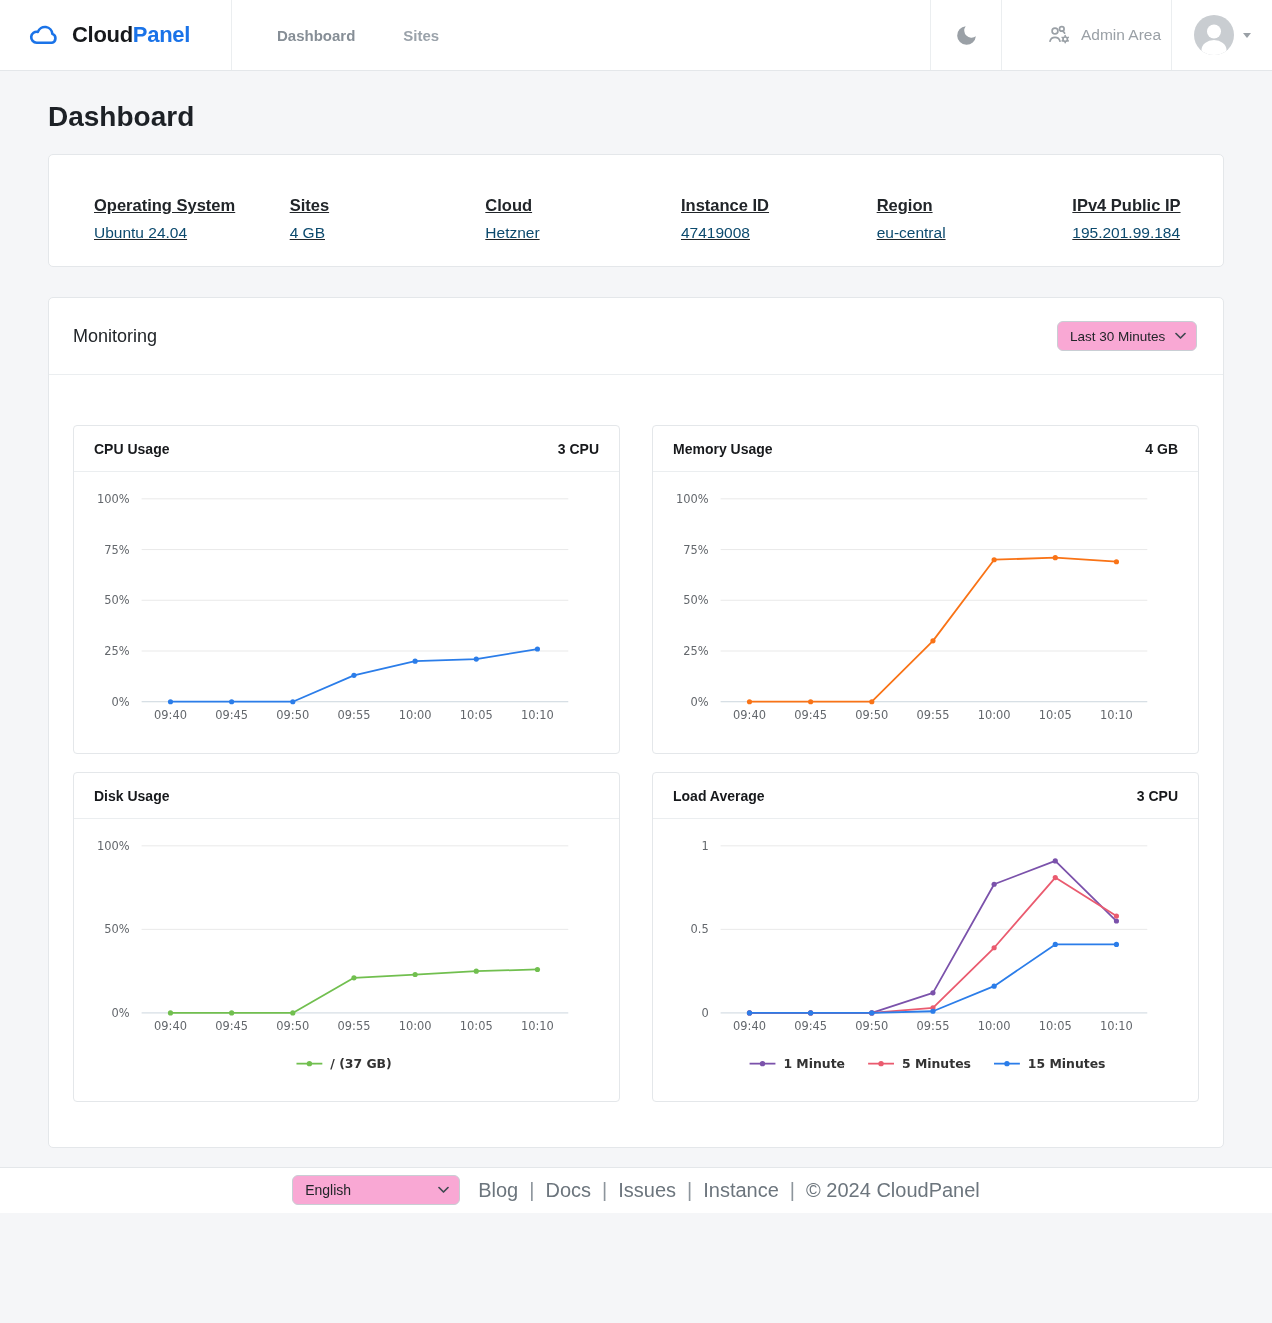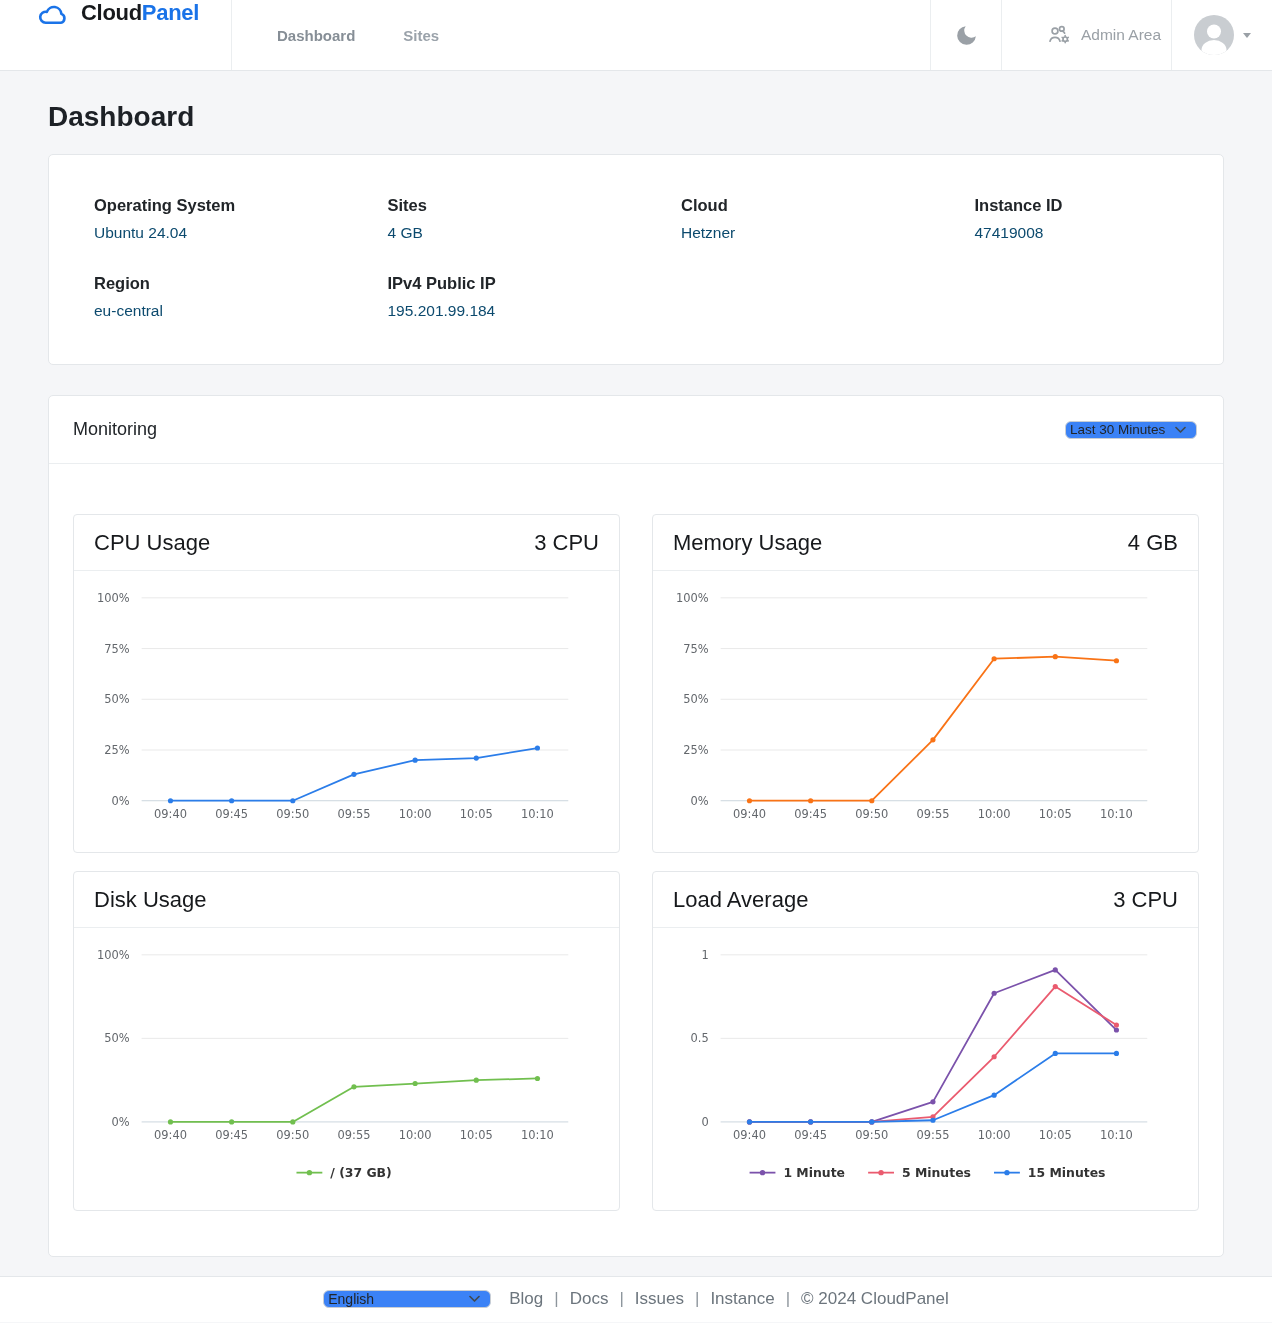--- a/index.html
+++ b/index.html
@@ -5,59 +5,59 @@
   * { box-sizing: border-box; }
   html { background:#f5f6f8; }
   body {
     margin:0 auto; width:1272px; min-height:1323px;
     background:#f5f6f8; color:#212529;
     font-family:"Liberation Sans", sans-serif;
     display:flex; flex-direction:column;
   }
   
   .app-header { display:flex; align-items:stretch; height:71px; background:#fff; border-bottom:1px solid #e4e7ea; }
-  .brand { width:232px; display:flex; align-items:flex-start; gap:10px; padding-left:34px; border-right:1px solid #ebeef0; cursor:pointer; }
+  .brand { width:232px; display:flex; align-items:center; gap:10px; padding-left:25px; border-right:1px solid #ebeef0; cursor:pointer; }
   .brand-text { font-size:22px; font-weight:600; color:#17191c; letter-spacing:-0.3px; }
   .brand-text .accent { color:#1a73e8; }
   .main-nav { display:flex; align-items:center; margin-left:45px; gap:48px; }
   .nav-link { font-size:15px; font-weight:700; color:#868e96; text-decoration:none; cursor:pointer; }
   .nav-link.secondary { color:#9aa2aa; }
   .header-actions { margin-left:auto; display:flex; align-items:stretch; }
   .action { display:flex; align-items:center; justify-content:center; border-left:1px solid #ebeef0; cursor:pointer; background:#fff; }
   .action-moon { width:71px; }
   .action-admin { width:170px; gap:9px; color:#9aa0a6; font-size:15.5px; font-weight:500;padding-left:36px; }
   .action-user { width:101px; gap:9px; }
   .caret { width:0; height:0; border-left:4.5px solid transparent; border-right:4.5px solid transparent; border-top:5.5px solid #9aa0a6; }
   
   .page-title { font-size:28px; font-weight:700; color:#1d2126; margin:30px 48px 21px; }
   .card { background:#fff; border:1px solid #e4e7ea; border-radius:5px; margin:0 48px; }
-  .info-card { display:grid; grid-template-columns:repeat(4,1fr); row-gap:32px; padding:41px 0 44px; }
+  .info-card { display:grid; grid-template-columns:repeat(6,1fr); row-gap:32px; padding:41px 0 24px;text-decoration:underline; }
   .info-field { padding-left:45px; }
   .info-label { font-size:16.5px; font-weight:700; margin-bottom:9px; }
   .info-value { font-size:15.5px; color:#0c4a6e; }
   
   .mon-card { margin-top:30px; }
   .mon-head { display:flex; align-items:center; justify-content:space-between; padding:23px 26px 23px 24px; border-bottom:1px solid #ebeef0; }
   .mon-title { font-size:18px; font-weight:400; }
   .select-wrap { position:relative; display:inline-block; }
   select.ctl { appearance:none; -webkit-appearance:none; -moz-appearance:none;
-    border:1px solid #c9ced4; border-radius:6px; background:#3b82f6; color:#212529;
-    font-family:"Liberation Sans", sans-serif; font-size:13.5px; height:18px;
-    padding:0 30px 0 4px; cursor:pointer; }
+    border:1px solid #c9ced4; border-radius:6px; background:#f9a8d4; color:#212529;
+    font-family:"Liberation Sans", sans-serif; font-size:13.5px; height:30px;
+    padding:0 30px 0 12px; cursor:pointer; }
   .select-wrap .chev { position:absolute; right:11px; top:50%; transform:translateY(-50%); pointer-events:none; }
   .charts-grid { display:grid; grid-template-columns:1fr 1fr; gap:18px 32px; padding:50px 24px 45px; }
   .chart-box { border:1px solid #e4e7ea; border-radius:4px; background:#fff; }
   .chart-head { display:flex; align-items:center; justify-content:space-between; padding:15px 20px 14px; border-bottom:1px solid #ebeef0; }
-  .chart-title, .chart-badge { font-size:22px; font-weight:400; color:#17191c; }
+  .chart-title, .chart-badge { font-size:14px; font-weight:700; color:#17191c; }
   .chart-body svg { display:block; width:100%; height:auto; }
   
   .app-footer { margin-top:19px; background:#fff; border-top:1px solid #e4e7ea; height:46px;
     display:flex; align-items:center; justify-content:center; gap:18px; }
   .footer-select select.ctl { width:168px; text-align:left; font-size:14px; }
-  .footer-links { display:flex; align-items:center; gap:11px; font-size:17px; color:#6c757d; }
+  .footer-links { display:flex; align-items:center; gap:11px; font-size:20px; color:#6c757d; }
   .f-link { color:#6c757d; text-decoration:none; cursor:pointer; }
   .f-sep { color:#8d959c; }
   .f-copy { color:#6c757d; }
 </style>
 </head>
 <body>
 
 <header class="app-header">
   <div class="brand">
     <span style="display:flex;">

